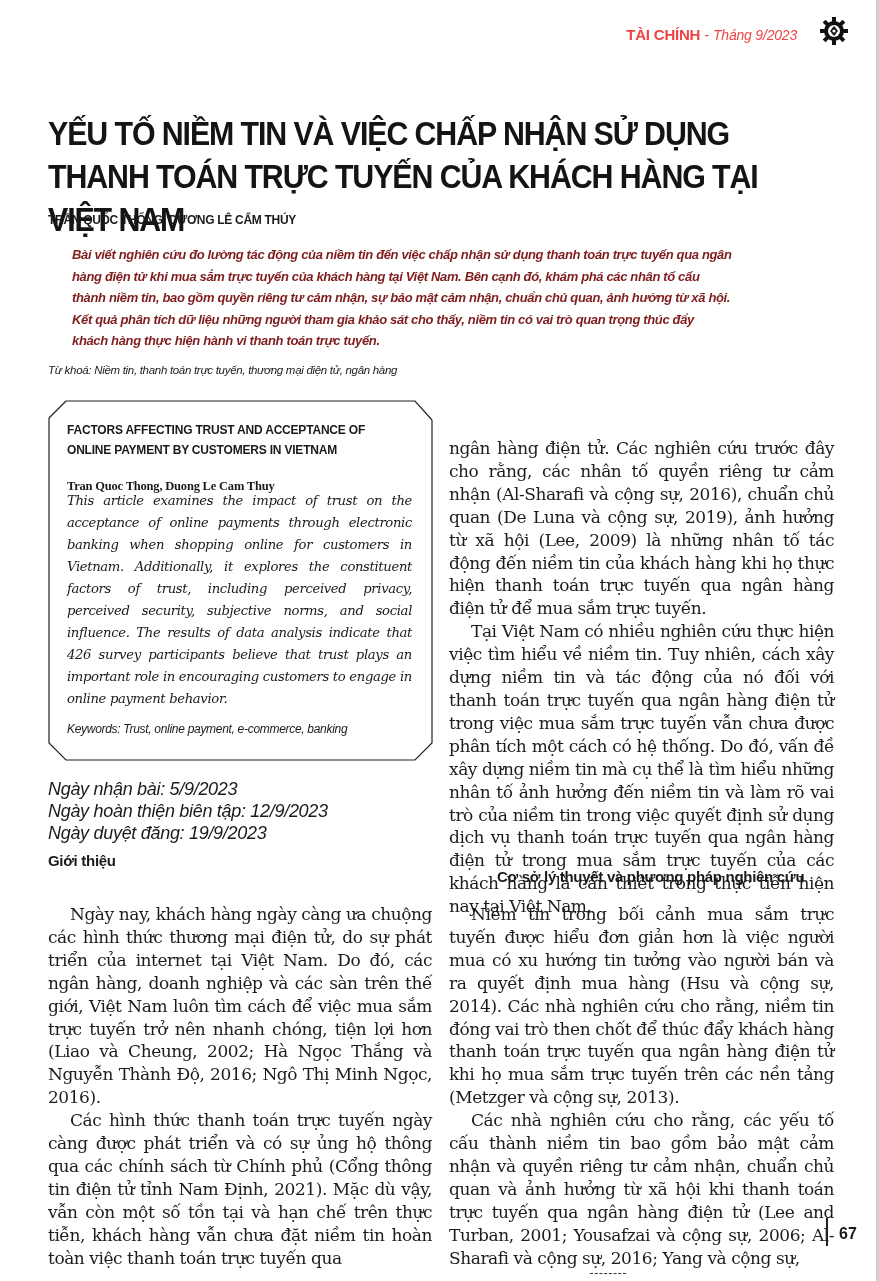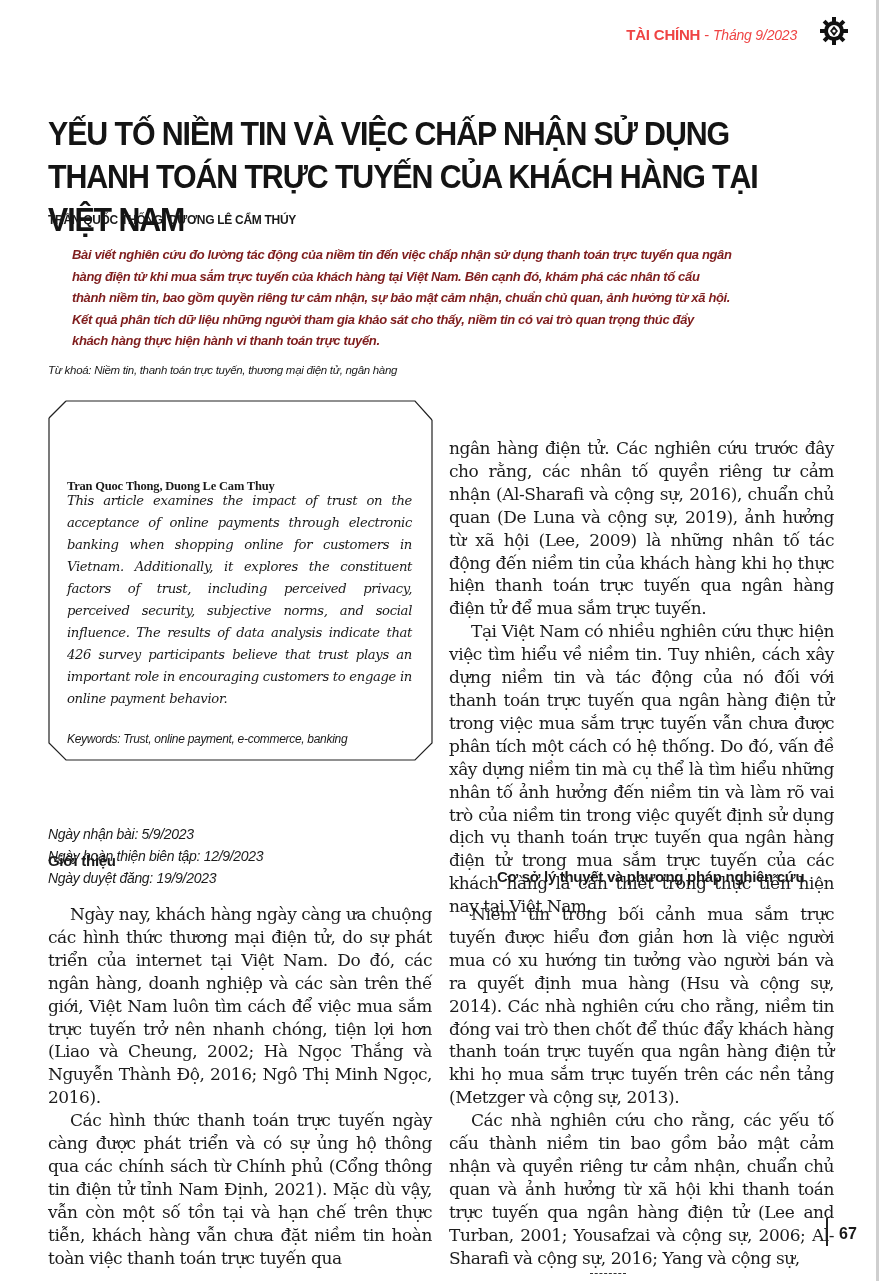--- a/index.html
+++ b/index.html
@@ -19,24 +19,24 @@
   .authors { position: absolute; left: 48px; top: 213px; font-family: "Liberation Sans", sans-serif; font-weight: 700; font-size: 12px; letter-spacing: -0.3px; }
   .abstract-vi { position: absolute; left: 48px; top: 244px; width: 660px; font-family: "Liberation Sans", sans-serif; font-weight: 700; font-style: italic; font-size: 13px; line-height: 21.5px; letter-spacing: -0.35px; color: #7f1d1d; margin-left: 24px; }
   .keywords-vi { position: absolute; left: 48px; top: 364px; font-family: "Liberation Sans", sans-serif; font-style: italic; font-size: 11.5px; letter-spacing: -0.3px; }
 
   
   .en-box { position: absolute; left: 48px; top: 400px; width: 386px; height: 362px; }
   .en-box svg.frame { position: absolute; left: 0; top: 0; }
   .en-title { position: absolute; left: 19px; top: 20px; width: 340px; font-family: "Liberation Sans", sans-serif; font-weight: 700; font-size: 12px; line-height: 20px; letter-spacing: -0.2px; }
   .en-authors { position: absolute; left: 19px; top: 68px; font-family: Liberation Serif, serif; font-weight: 700; font-size: 12.5px; letter-spacing: -0.2px; margin-top: 11px; }
   .en-abstract { position: absolute; left: 19px; top: 90px; width: 345px; font-family: "DejaVu Serif", serif; font-style: italic; font-size: 13.2px; line-height: 22px; text-align: justify; letter-spacing: -0.35px; }
-  .en-keywords { position: absolute; left: 19px; top: 332px; font-family: "Liberation Sans", sans-serif; font-style: italic; font-size: 12px; letter-spacing: -0.3px; }
+  .en-keywords { position: absolute; left: 19px; top: 322px; font-family: "Liberation Sans", sans-serif; font-style: italic; font-size: 12px; letter-spacing: -0.3px; }
 
   
-  .dates { position: absolute; left: 48px; top: 778px; font-family: "Liberation Sans", sans-serif; font-style: italic; font-size: 14px; line-height: 22px; letter-spacing: -0.3px; margin-top: 45px; }
+  .dates { position: absolute; left: 48px; top: 778px; font-family: "Liberation Sans", sans-serif; font-style: italic; font-size: 18px; line-height: 22px; letter-spacing: -0.3px; }
   .section-head { font-family: "Liberation Sans", sans-serif; font-weight: 700; font-size: 15px; letter-spacing: -0.3px; position: absolute; }
 
   
   .col { position: absolute; font-family: "DejaVu Serif", serif; font-size: 17px; line-height: 22.9px; text-align: justify; letter-spacing: -0.45px; color: #1c1c1c; }
   .col p { margin: 0; text-indent: 22px; }
   .col p.noindent { text-indent: 0; }
 
   .page-num { position: absolute; top: 1225px; left: 799px; font-family: "Liberation Sans", sans-serif; font-weight: 700; font-size: 16px; margin-left: 40px; }
   .page-bar { position: absolute; top: 1218px; left: 826px; width: 2px; height: 28px; background: #222; }
   .bottom-mark { position: absolute; top: 1273px; left: 590px; width: 36px; height: 4px; border-top: 1px dashed #333; }
@@ -70,20 +70,21 @@
 <div class="authors">TRẦN QUỐC THỐNG, DƯƠNG LÊ CẨM THÚY</div>
 <div class="abstract-vi">Bài viết nghiên cứu đo lường tác động của niềm tin đến việc chấp nhận sử dụng thanh toán trực tuyến qua ngân hàng điện tử khi mua sắm trực tuyến của khách hàng tại Việt Nam. Bên cạnh đó, khám phá các nhân tố cấu thành niềm tin, bao gồm quyền riêng tư cảm nhận, sự bảo mật cảm nhận, chuẩn chủ quan, ảnh hưởng từ xã hội. Kết quả phân tích dữ liệu những người tham gia khảo sát cho thấy, niềm tin có vai trò quan trọng thúc đẩy khách hàng thực hiện hành vi thanh toán trực tuyến.</div>
 <div class="keywords-vi">Từ khoá: Niềm tin, thanh toán trực tuyến, thương mại điện tử, ngân hàng</div>
 
 <div class="en-box">
   <svg class="frame" width="386" height="362" viewBox="0 0 386 362">
     <path d="M18 1 L367 1 L384 20" fill="none" stroke="#222" stroke-width="1.2"></path>
     <path d="M1 18 L18 1" fill="none" stroke="#222" stroke-width="1.2"></path>
     <path d="M1 18 L1 343 L18 360 L367 360 L384 343 L384 20" fill="none" stroke="#222" stroke-width="1.2"></path>
   </svg>
+  <div class="en-title">FACTORS AFFECTING TRUST AND ACCEPTANCE OF ONLINE PAYMENT BY CUSTOMERS IN VIETNAM</div>
   <div class="en-authors">Tran Quoc Thong, Duong Le Cam Thuy</div>
   <div class="en-abstract">This article examines the impact of trust on the acceptance of online payments through electronic banking when shopping online for customers in Vietnam. Additionally, it explores the constituent factors of trust, including perceived privacy, perceived security, subjective norms, and social influence. The results of data analysis indicate that 426 survey participants believe that trust plays an important role in encouraging customers to engage in online payment behavior.</div>
   <div class="en-keywords">Keywords: Trust, online payment, e-commerce, banking</div>
 </div>
 
 <div class="dates">
   <div>Ngày nhận bài: 5/9/2023</div>
   <div>Ngày hoàn thiện biên tập: 12/9/2023</div>
   <div>Ngày duyệt đăng: 19/9/2023</div>
 </div>

